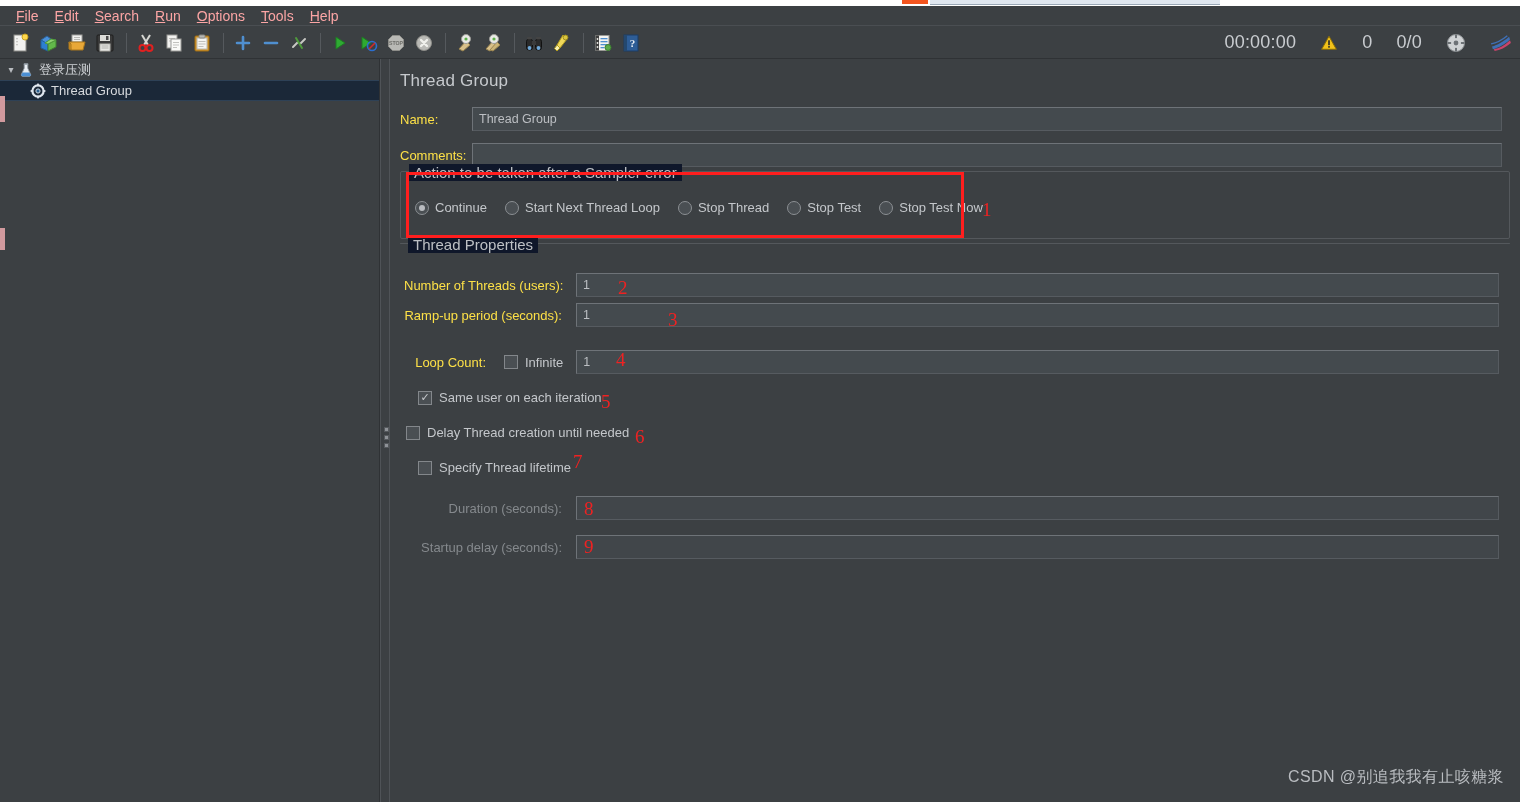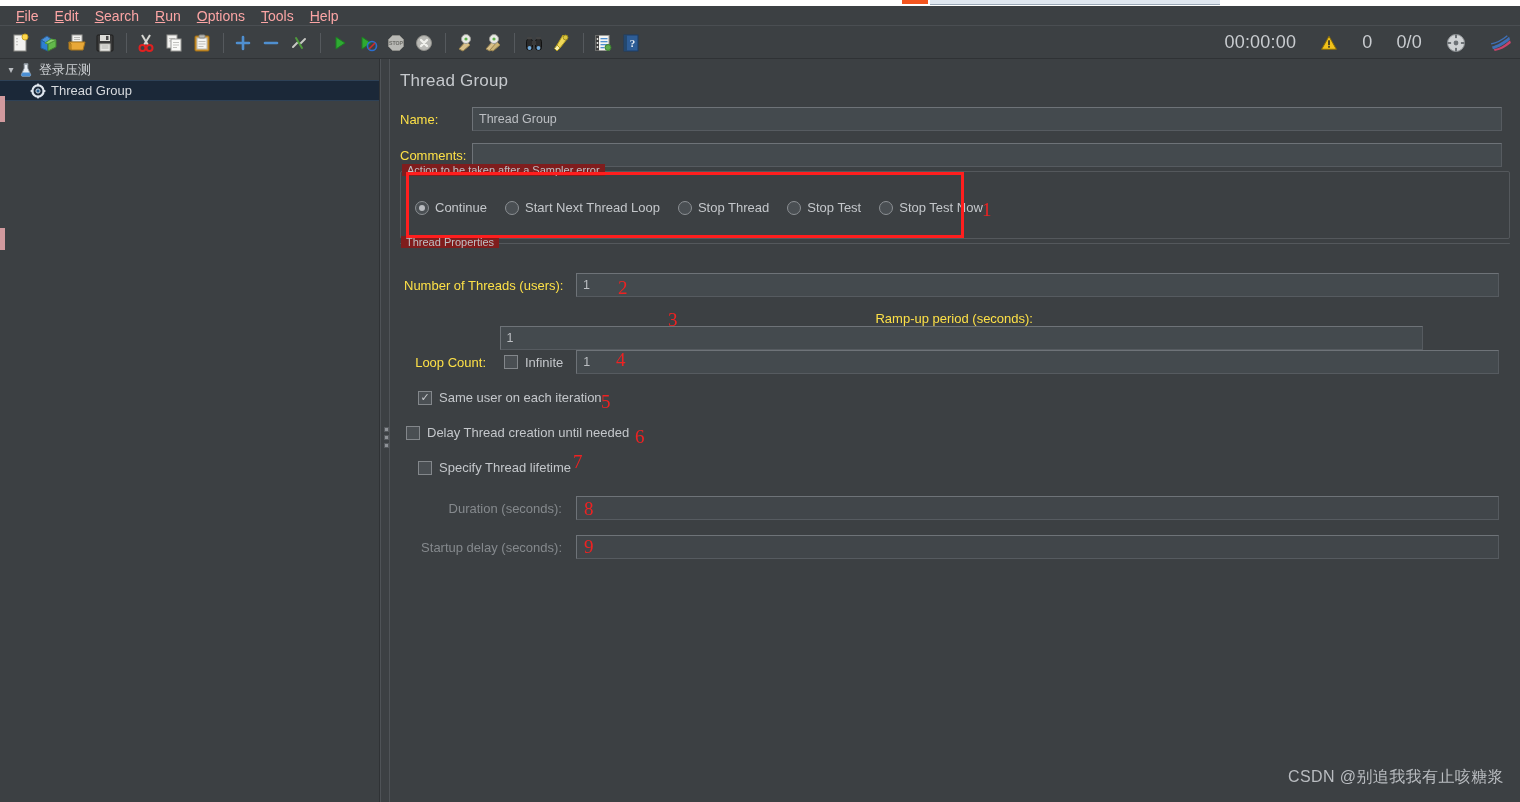--- a/index.html
+++ b/index.html
@@ -174,24 +174,24 @@
   
   .groupbox {
     position: absolute;
     border: 1px solid #54585c;
     border-radius: 2px;
   }
   .groupbox.noborder-sides {
     border-left: none; border-right: none; border-bottom: none;
   }
   .group-title {
-    position: absolute; top: -8px; left: 1px;
-    background: #7f1d1d;
+    position: absolute; top: -8px; left: 8px;
+    background: #0f172a;
     padding: 0 5px;
-    font-size: 11px;
+    font-size: 15px;
     color: #bdc0c4;
     white-space: nowrap;
   }
 
   
   .radio-wrap { display: flex; align-items: center; margin-right: 18px; }
   .radio {
     width: 14px; height: 14px; border-radius: 50%;
     border: 1px solid #8b8f93;
     background: #4a4f53;
@@ -578,21 +578,21 @@
 
   <div class="groupbox noborder-sides" style="top:184px; left:10px; width:1110px; height:1px;">
     <span class="group-title">Thread Properties</span>
   </div>
 
   <div class="frow" style="top:214px; left:14px; width:1100px;">
     <span class="flabel" style="width:158px; text-align:right;">Number of Threads (users):</span>
     <input class="tinput" style="width: 923px; margin-left: 14px;" value="1">
   </div>
 
-  <div class="frow" style="top:252px; left:14px; width:1100px;flex-direction:column;">
+  <div class="frow" style="top:244px; left:14px; width:1100px;">
     <span class="flabel" style="width:158px; text-align:right;">Ramp-up period (seconds):</span>
     <input class="tinput" style="width: 923px; margin-left: 14px;" value="1">
   </div>
 
   <div class="frow" style="top:291px; left:14px; width:1100px;">
     <span class="flabel" style="width:82px; text-align:right;">Loop Count:</span>
     <label class="cb-wrap" style="margin-left:18px;">
       <span class="cbox"></span>
       <span class="cb-label">Infinite</span>
     </label>

